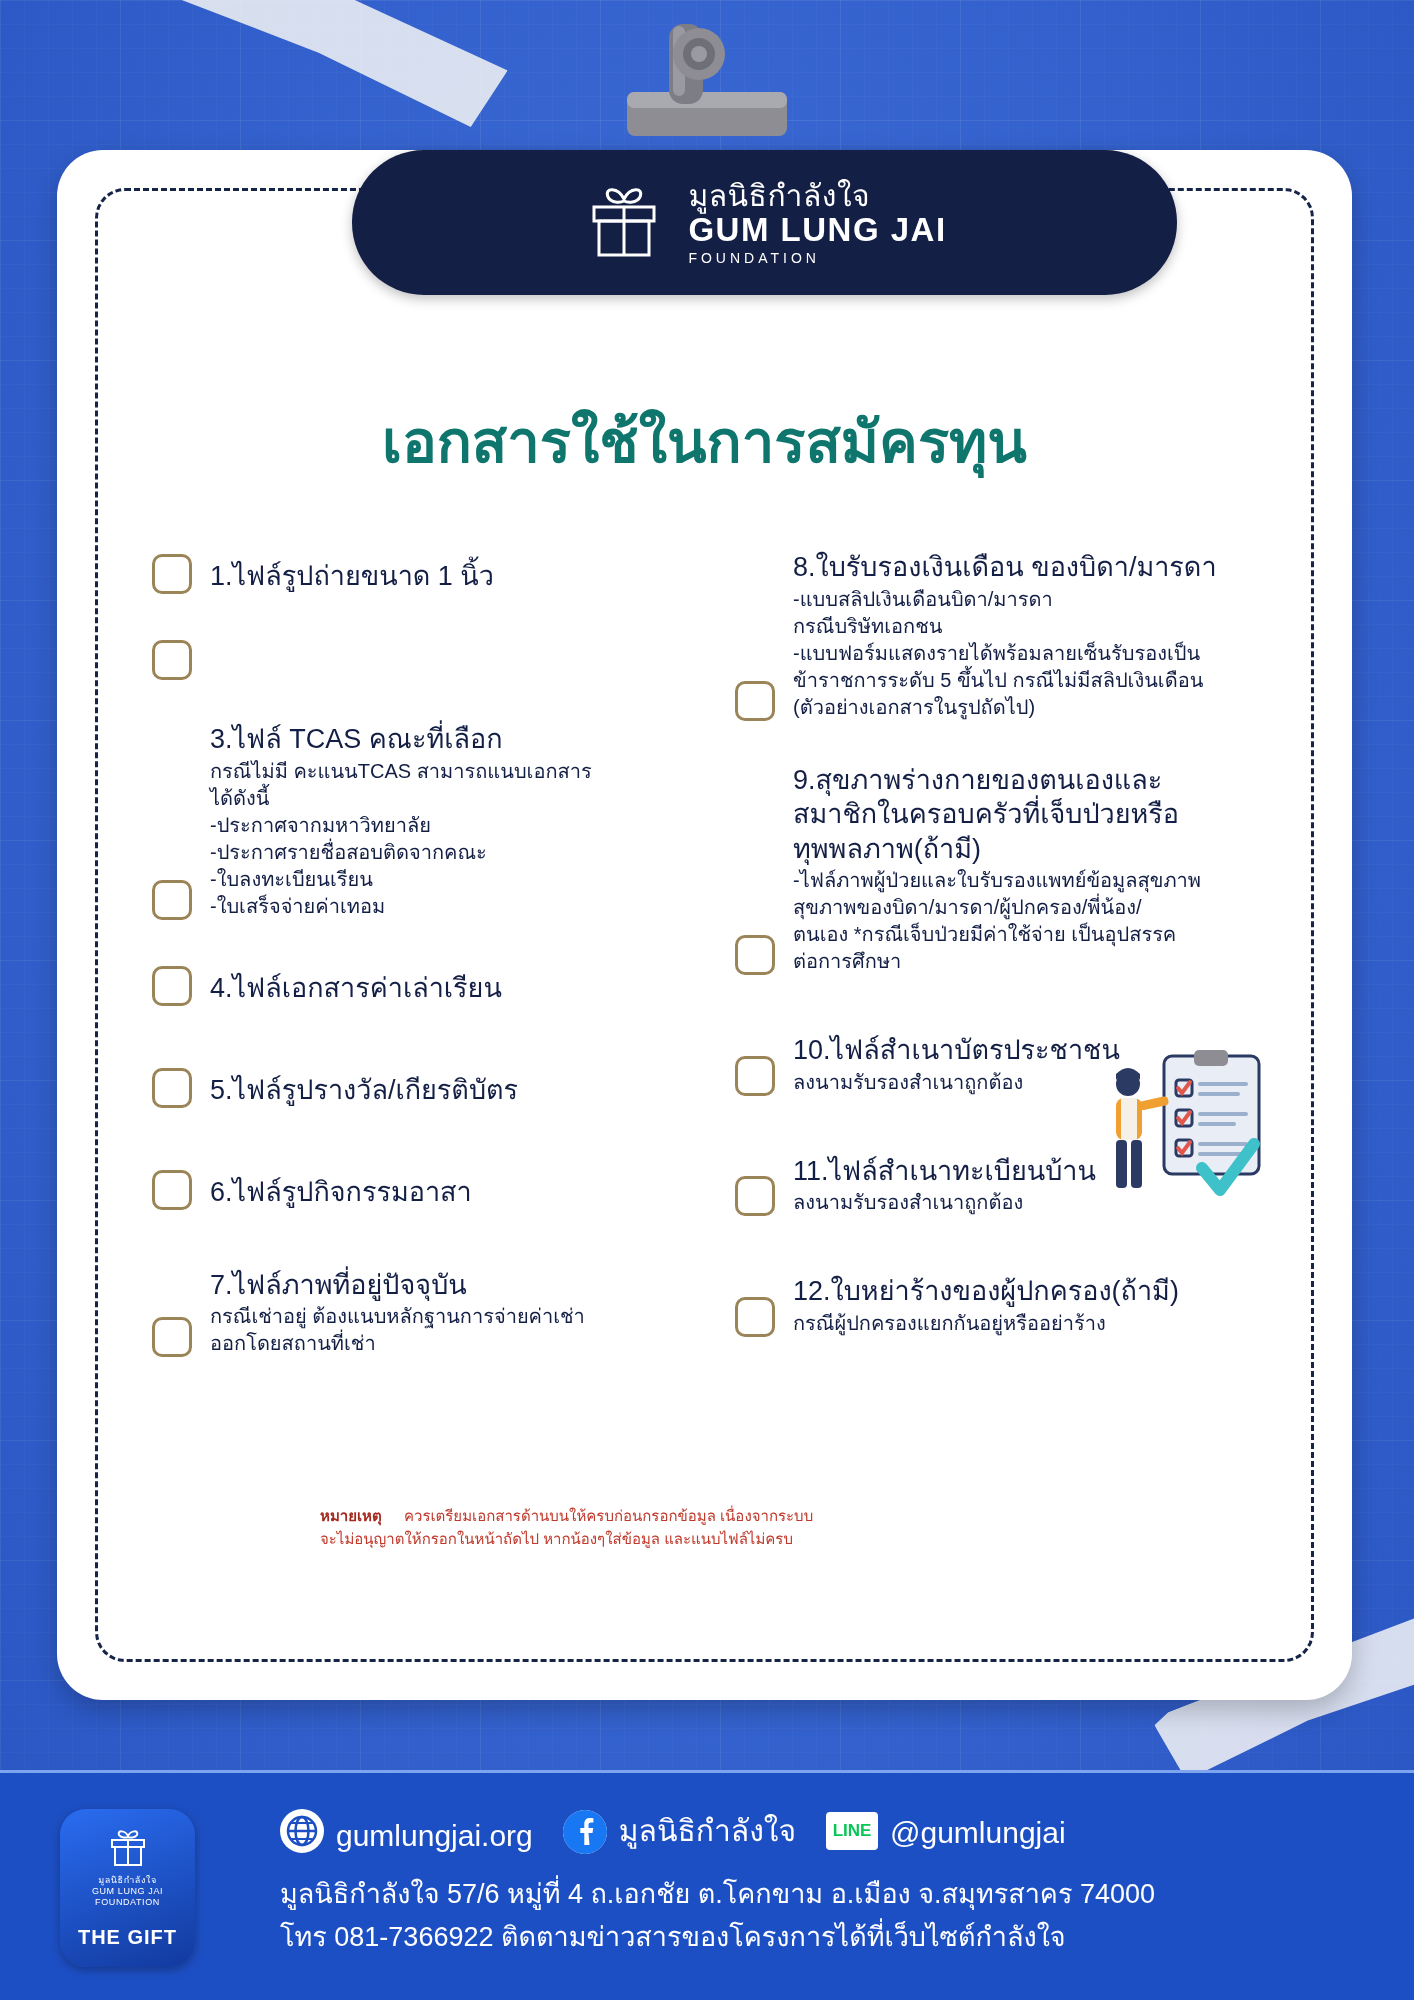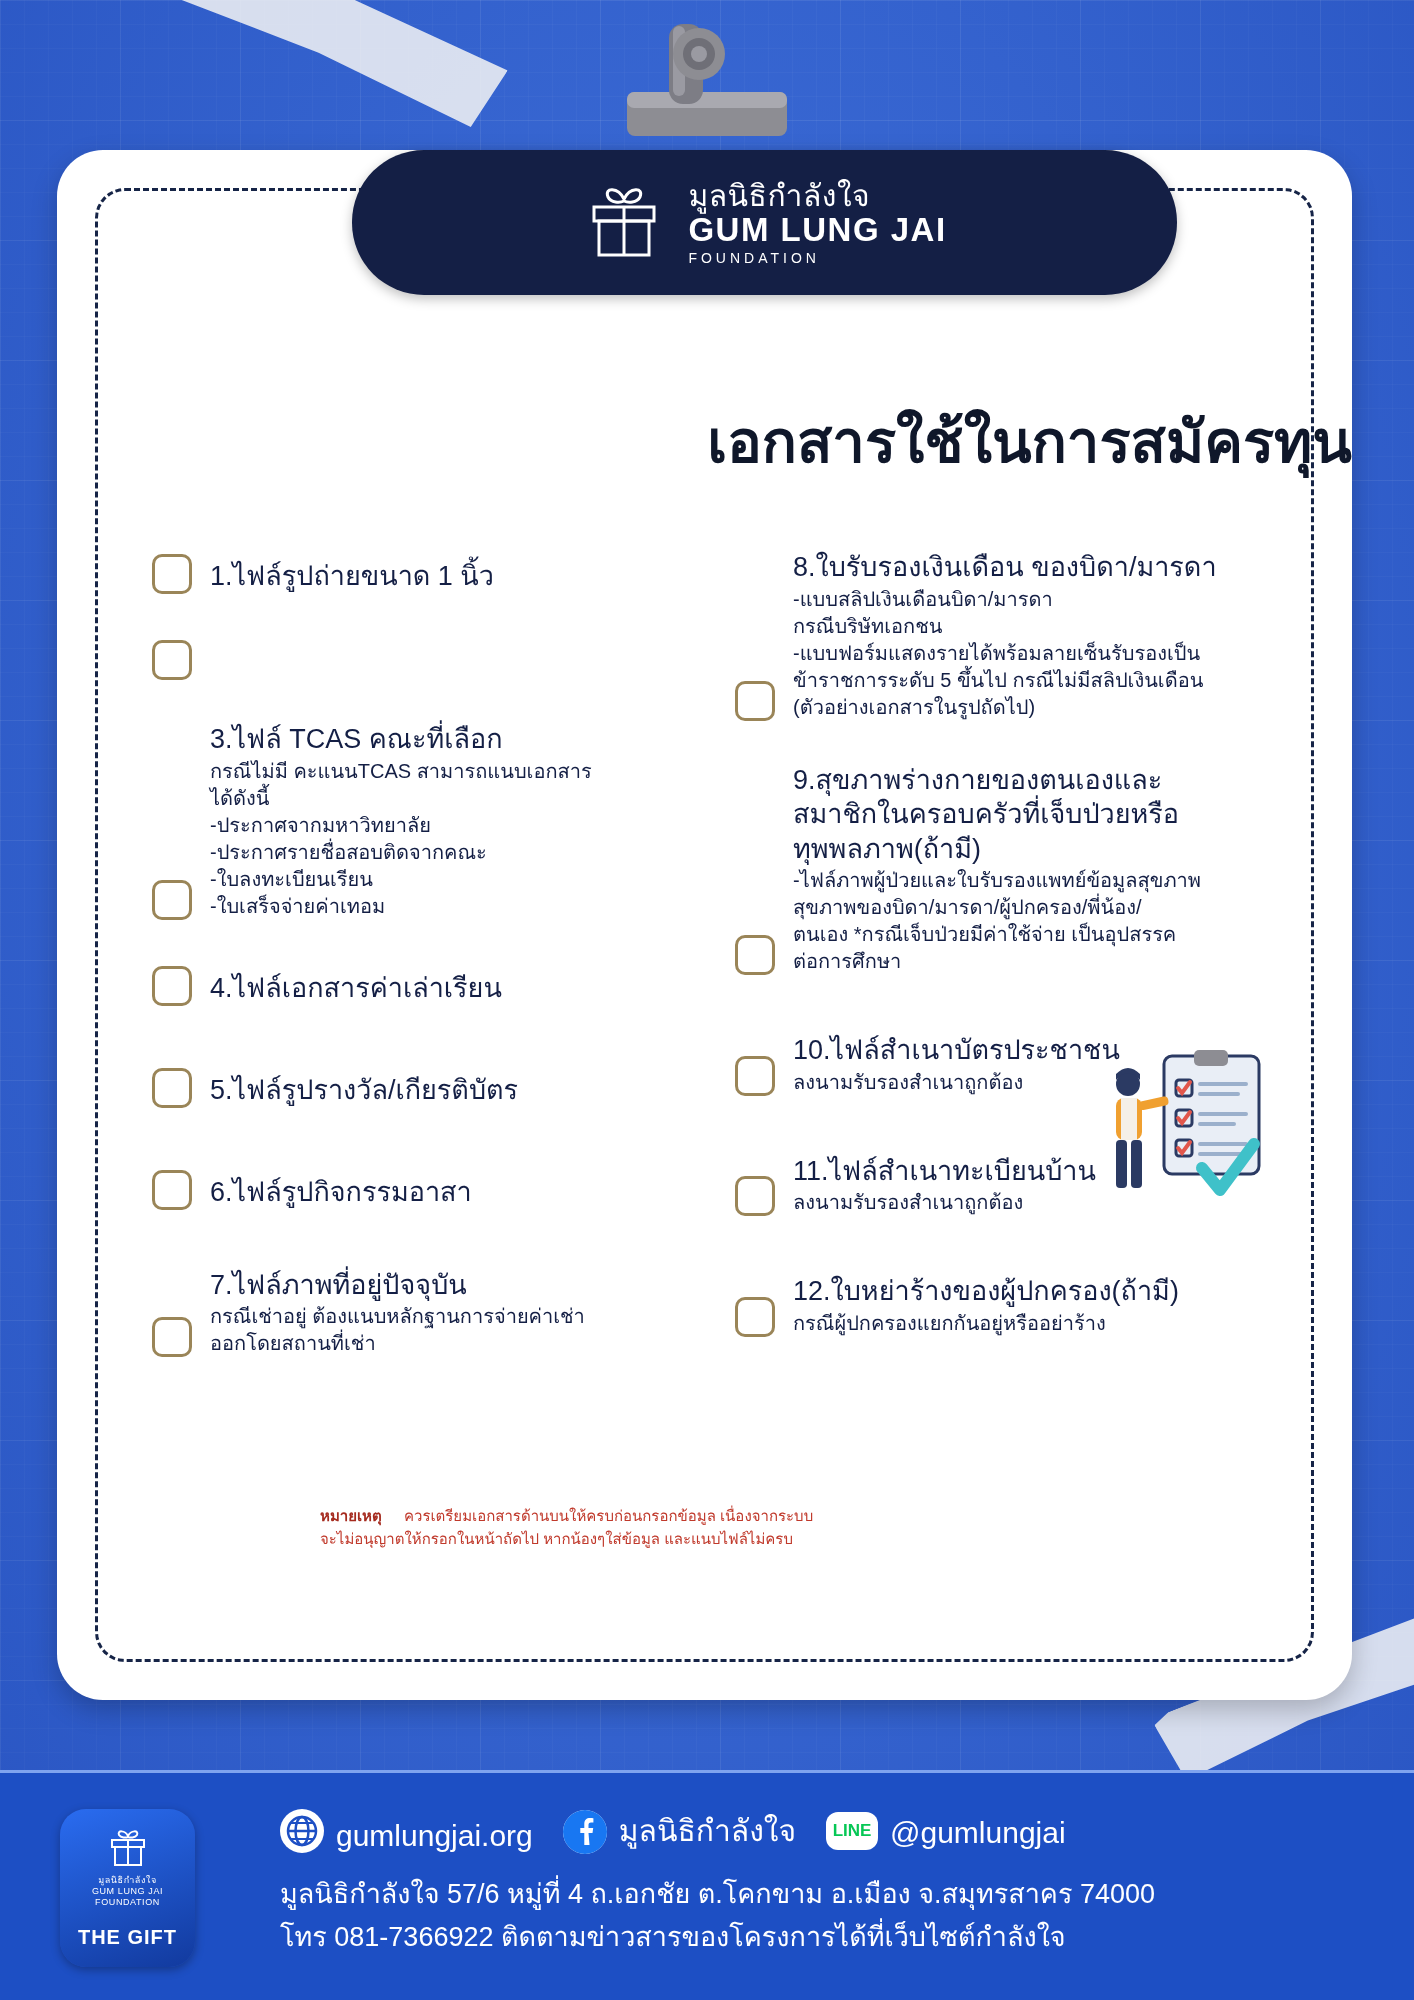--- a/index.html
+++ b/index.html
@@ -83,24 +83,24 @@
   }
   .logo-mark { width: 84px; height: 84px; flex: 0 0 auto; }
   .brand { color: #ffffff; line-height: 1.05; }
   .brand .th { font-size: 30px; letter-spacing: .5px; }
   .brand .en { font-size: 33px; font-weight: bold; letter-spacing: 1.5px; margin-top: 2px; }
   .brand .sub { font-size: 14px; letter-spacing: 4px; margin-top: 3px; }
 
   .title {
     position: absolute;
     top: 245px; left: 0; right: 0;
-    text-align: right;
+    text-align: center;
     font-size: 58px;
     font-weight: bold;
-    color: #0f172a;
+    color: #0f766e;
   }
 
   
   .columns {
     position: absolute;
     top: 400px; left: 95px; right: 70px;
     display: flex;
     gap: 36px;
   }
   .col { width: 560px; }
@@ -167,21 +167,21 @@
   .gift-badge .bn { font-size: 9px; letter-spacing: .6px; margin-top: 4px; text-align:center; line-height: 1.25;}
   .gift-badge .tg { font-size: 20px; font-weight: bold; letter-spacing: 1px; margin-top: 18px; }
 
   .social-row {
     position: absolute; left: 280px; top: 34px;
     display: flex; align-items: center; gap: 16px;
     font-size: 30px;
   }
   .social-row .s-item { display: flex; align-items: flex-end; gap: 12px; }
   .circ { width: 44px; height: 44px; border-radius: 50%; display: flex; align-items: center; justify-content: center; background: #fff; flex: 0 0 auto;}
-  .line-pill { width: 52px; height: 38px; border-radius: 12px; background: #fff; color: #06c755; font-size: 17px; font-weight: bold; display:flex; align-items:center; justify-content:center;}
+  .line-pill { width: 52px; height: 38px; border-radius: 4px; background: #fff; color: #06c755; font-size: 17px; font-weight: bold; display:flex; align-items:center; justify-content:center;}
 
   .addr { position: absolute; left: 280px; top: 100px; font-size: 27px; line-height: 1.6; }
 </style>
 </head>
 <body>
 
 <div class="bg"></div>
 <div class="bg-vignette"></div>
 
 <div class="tape tape-tl"></div>

